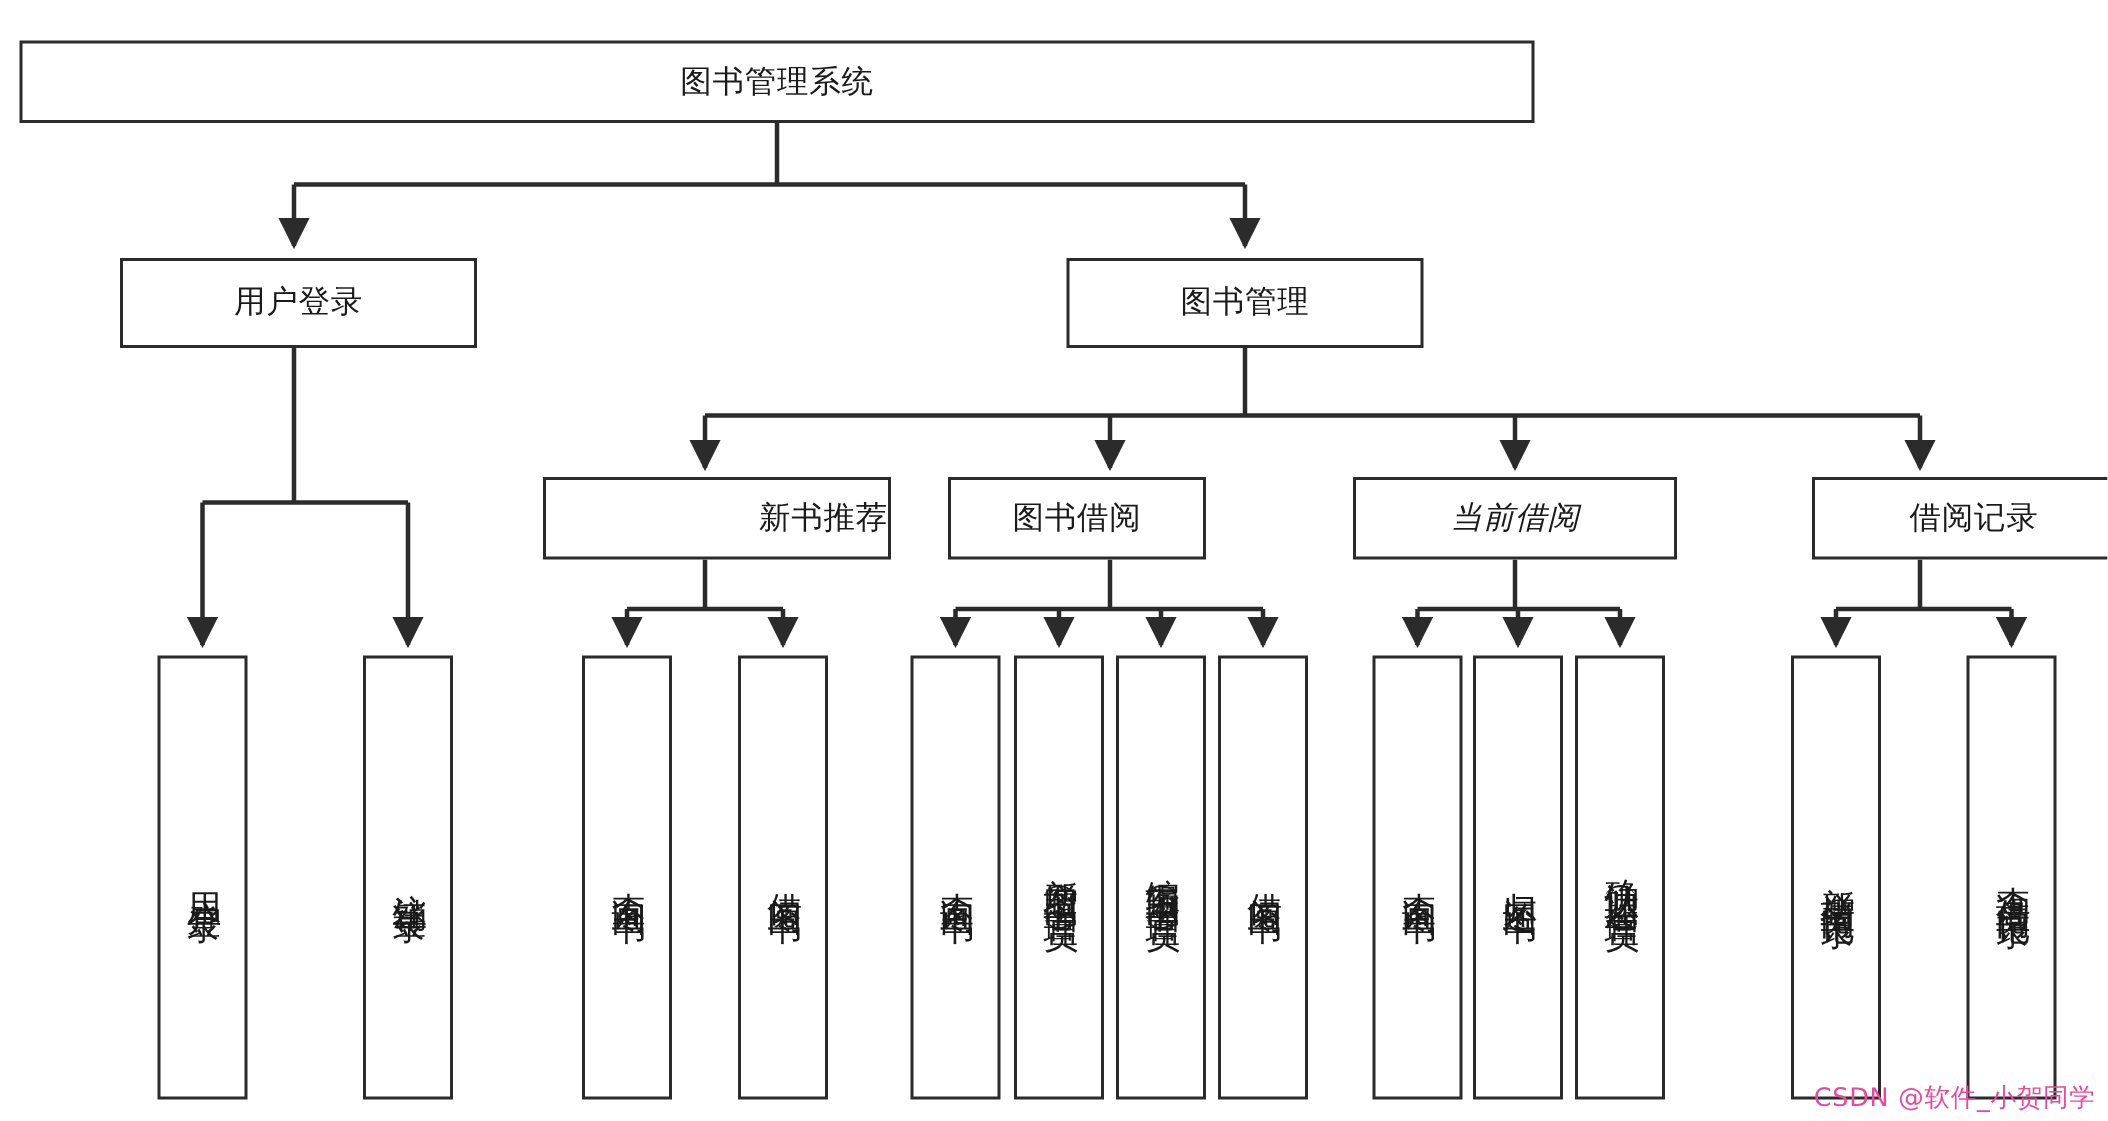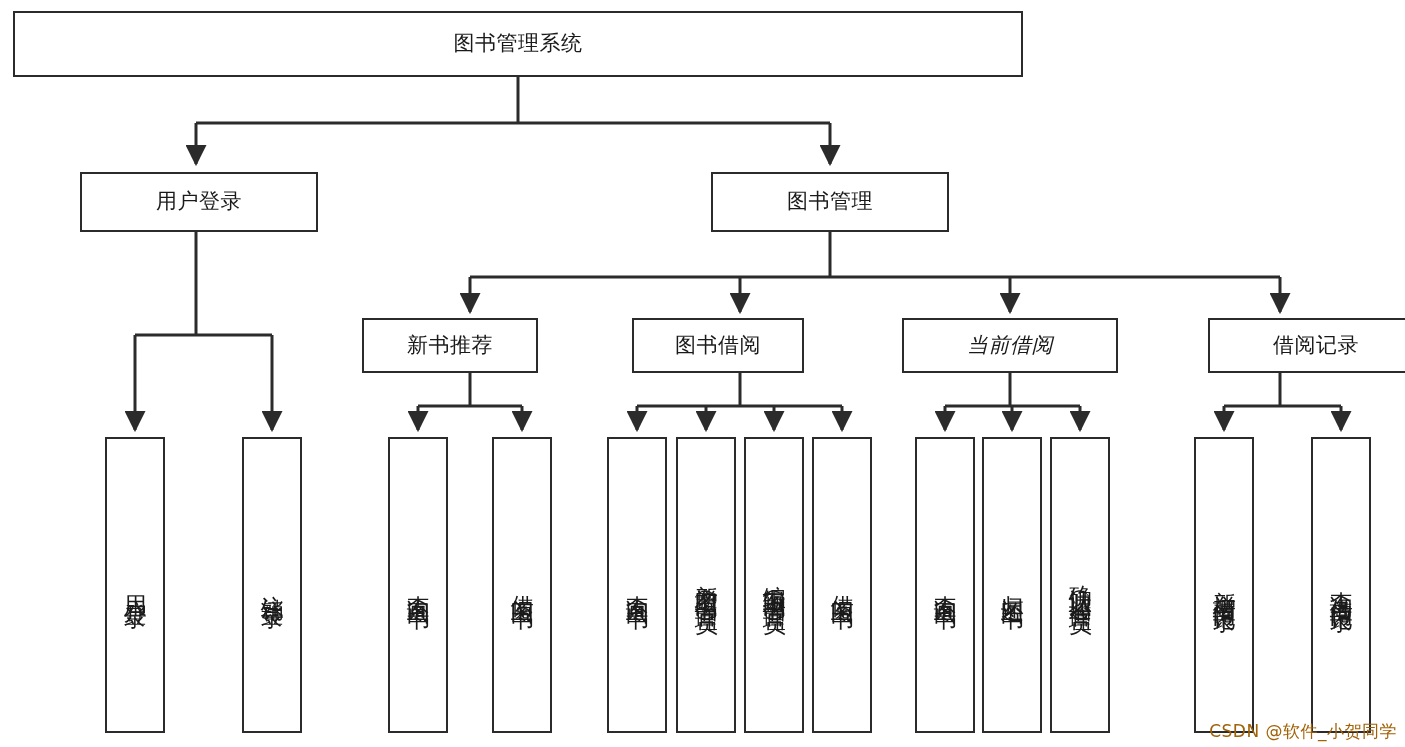--- a/index.html
+++ b/index.html
@@ -52,21 +52,21 @@
     line-height: 1.28;
     letter-spacing: 4px;
     color: #1a1a1a;
     white-space: nowrap;
   }
   #watermark {
     position: absolute;
     right: 8px;
     bottom: 4px;
     font-size: 17px;
-    color: #a16207;
+    color: #ec4899;
     letter-spacing: 0.5px;
     white-space: nowrap;
   }
 </style>
 </head>
 <body>
 
 <div id="canvas">
 
   <svg id="edges" viewBox="0 0 1405 747" xmlns="http://www.w3.org/2000/svg">
@@ -112,32 +112,32 @@
       <path d="M 1012 406 L 1012 430" marker-end="url(#arrow)"></path>
       <path d="M 1080 406 L 1080 430" marker-end="url(#arrow)"></path>
 
       <path d="M 1280 373 L 1280 406"></path>
       <path d="M 1224 406 L 1341 406"></path>
       <path d="M 1224 406 L 1224 430" marker-end="url(#arrow)"></path>
       <path d="M 1341 406 L 1341 430" marker-end="url(#arrow)"></path>
     </g>
   </svg>
 
-  <div class="node h" style="left:13px; top:11px; width:1010px; height:66px;">
+  <div class="node h" style="left:13px; top:27px; width:1010px; height:55px;">
     <span class="label">图书管理系统</span>
   </div>
 
   <div class="node h" style="left:80px; top:172px; width:238px; height:60px;">
     <span class="label">用户登录</span>
   </div>
   <div class="node h" style="left:711px; top:172px; width:238px; height:60px;">
     <span class="label">图书管理</span>
   </div>
 
-  <div class="node h" style="left:362px; top:318px; width:176px; height:55px;">
+  <div class="node h" style="left:362px; top:318px; width:232px; height:55px;justify-content:flex-end;">
     <span class="label">新书推荐</span>
   </div>
   <div class="node h" style="left:632px; top:318px; width:172px; height:55px;">
     <span class="label">图书借阅</span>
   </div>
   <div class="node h" style="left:902px; top:318px; width:216px; height:55px;font-style:italic;">
     <span class="label">当前借阅</span>
   </div>
   <div class="node h" style="left:1208px; top:318px; width:216px; height:55px;">
     <span class="label">借阅记录</span>

